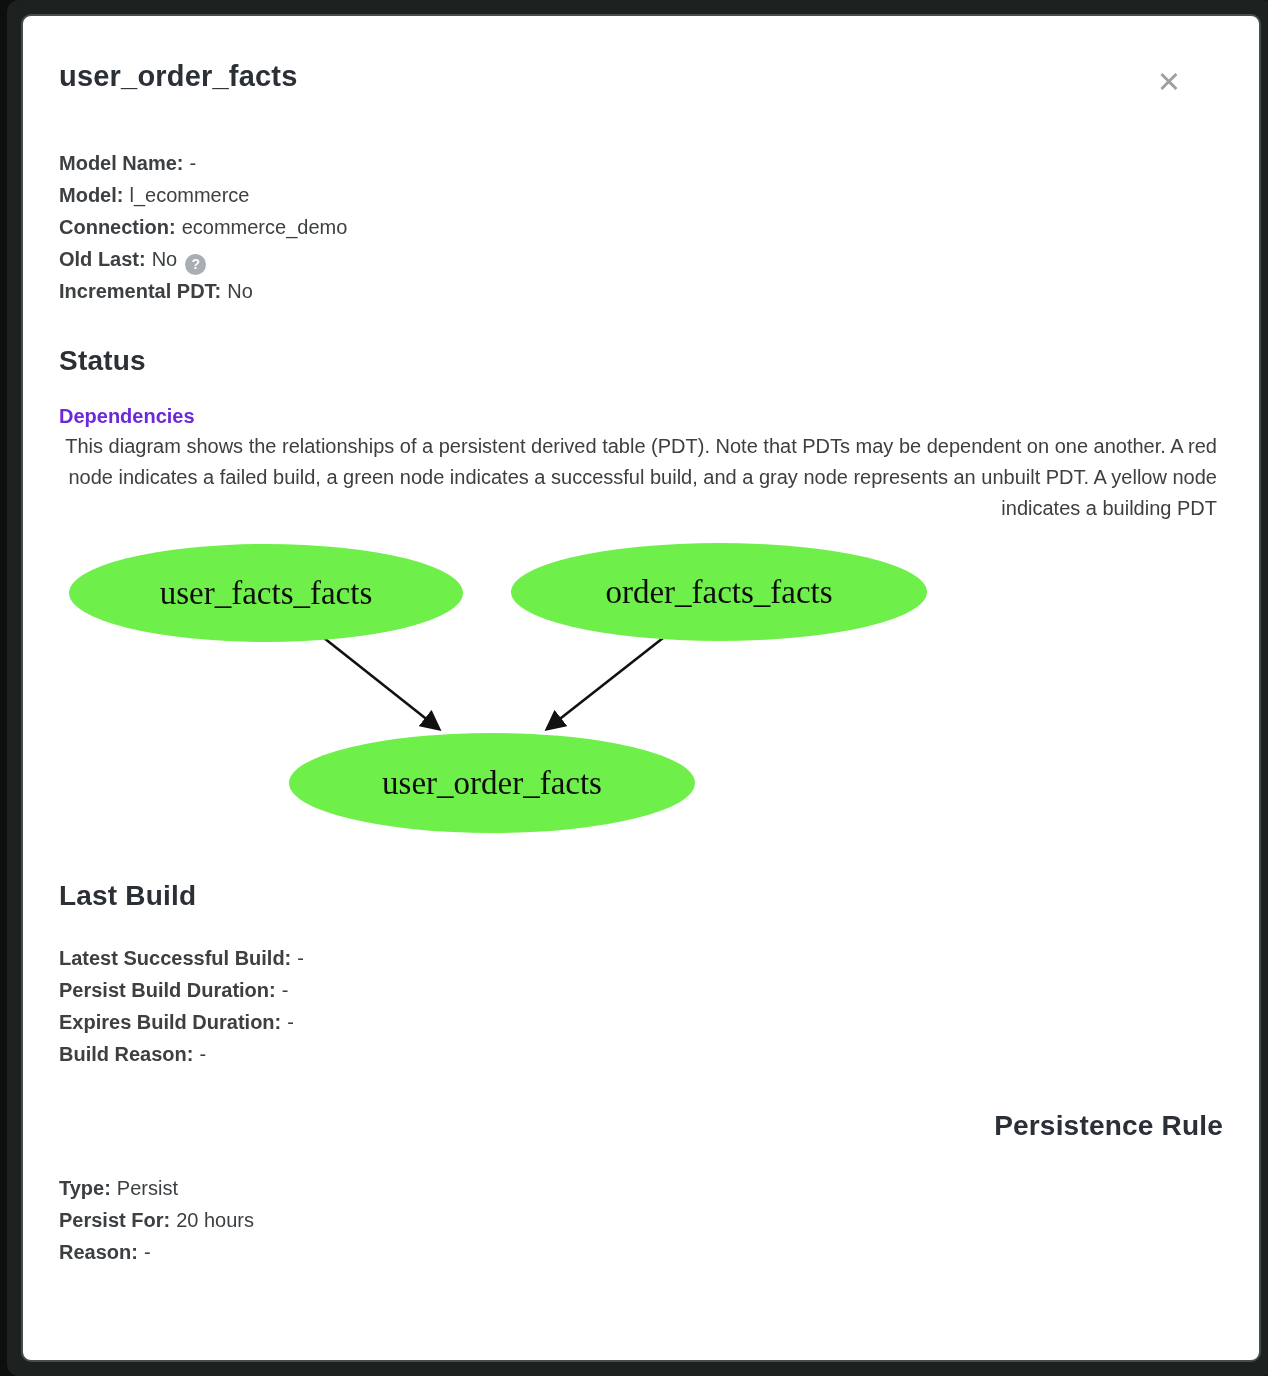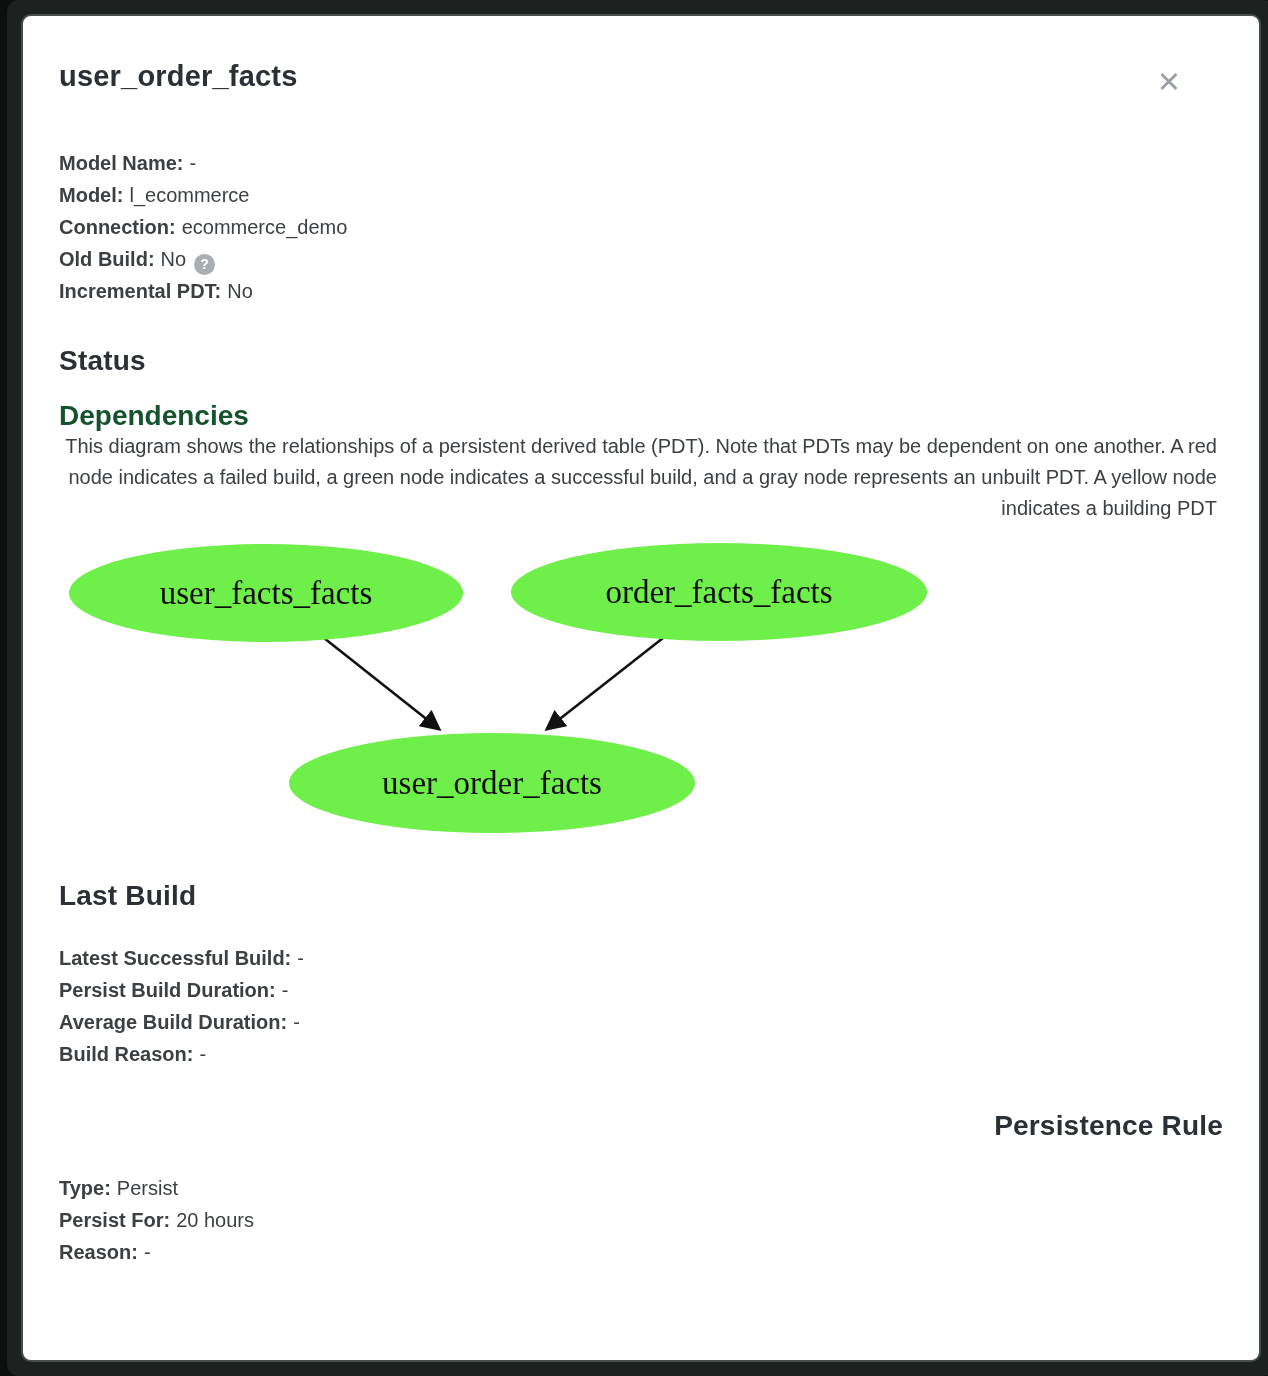--- a/index.html
+++ b/index.html
@@ -85,23 +85,23 @@
   }
   .spinner { width: 32px; height: 32px; margin-left: 4px; }
   .status-state {
     margin-left: 34px;
     font-size: 20px;
     color: #3c4043;
   }
 
   .dep-label {
     margin-top: 24px;
-    font-size: 28px;
-    font-weight: 700;
-    color: #14532d;
+    font-size: 20px;
+    font-weight: 700;
+    color: #6d28d9;
     line-height: 30px;
   }
   .dep-description {
     font-size: 20px;
     line-height: 31px;
     color: #3c4043;
     width: 1158px;
     text-align: right;
   }
 
@@ -129,21 +129,21 @@
       <div class="meta-row">
         <span class="lbl">Model Name:</span><span>-</span>
       </div>
       <div class="meta-row">
         <span class="lbl">Model:</span><span>l_ecommerce</span>
       </div>
       <div class="meta-row">
         <span class="lbl">Connection:</span><span>ecommerce_demo</span>
       </div>
       <div class="meta-row">
-        <span class="lbl">Old Build:</span><span>No</span><span class="help-icon">?</span>
+        <span class="lbl">Old Last:</span><span>No</span><span class="help-icon">?</span>
       </div>
       <div class="meta-row">
         <span class="lbl">Incremental PDT:</span><span>No</span>
       </div>
     </div>
 
     <div class="section-heading status-heading">Status</div>
 
 
     <div class="dep-label">Dependencies</div>
@@ -171,21 +171,21 @@
     <div class="section-heading last-build-heading">Last Build</div>
 
     <div class="kv-block">
       <div class="meta-row">
         <span class="lbl">Latest Successful Build:</span><span>-</span>
       </div>
       <div class="meta-row">
         <span class="lbl">Persist Build Duration:</span><span>-</span>
       </div>
       <div class="meta-row">
-        <span class="lbl">Average Build Duration:</span><span>-</span>
+        <span class="lbl">Expires Build Duration:</span><span>-</span>
       </div>
       <div class="meta-row">
         <span class="lbl">Build Reason:</span><span>-</span>
       </div>
     </div>
 
     <div class="section-heading persistence-heading">Persistence Rule</div>
 
     <div class="kv-block">
       <div class="meta-row">

